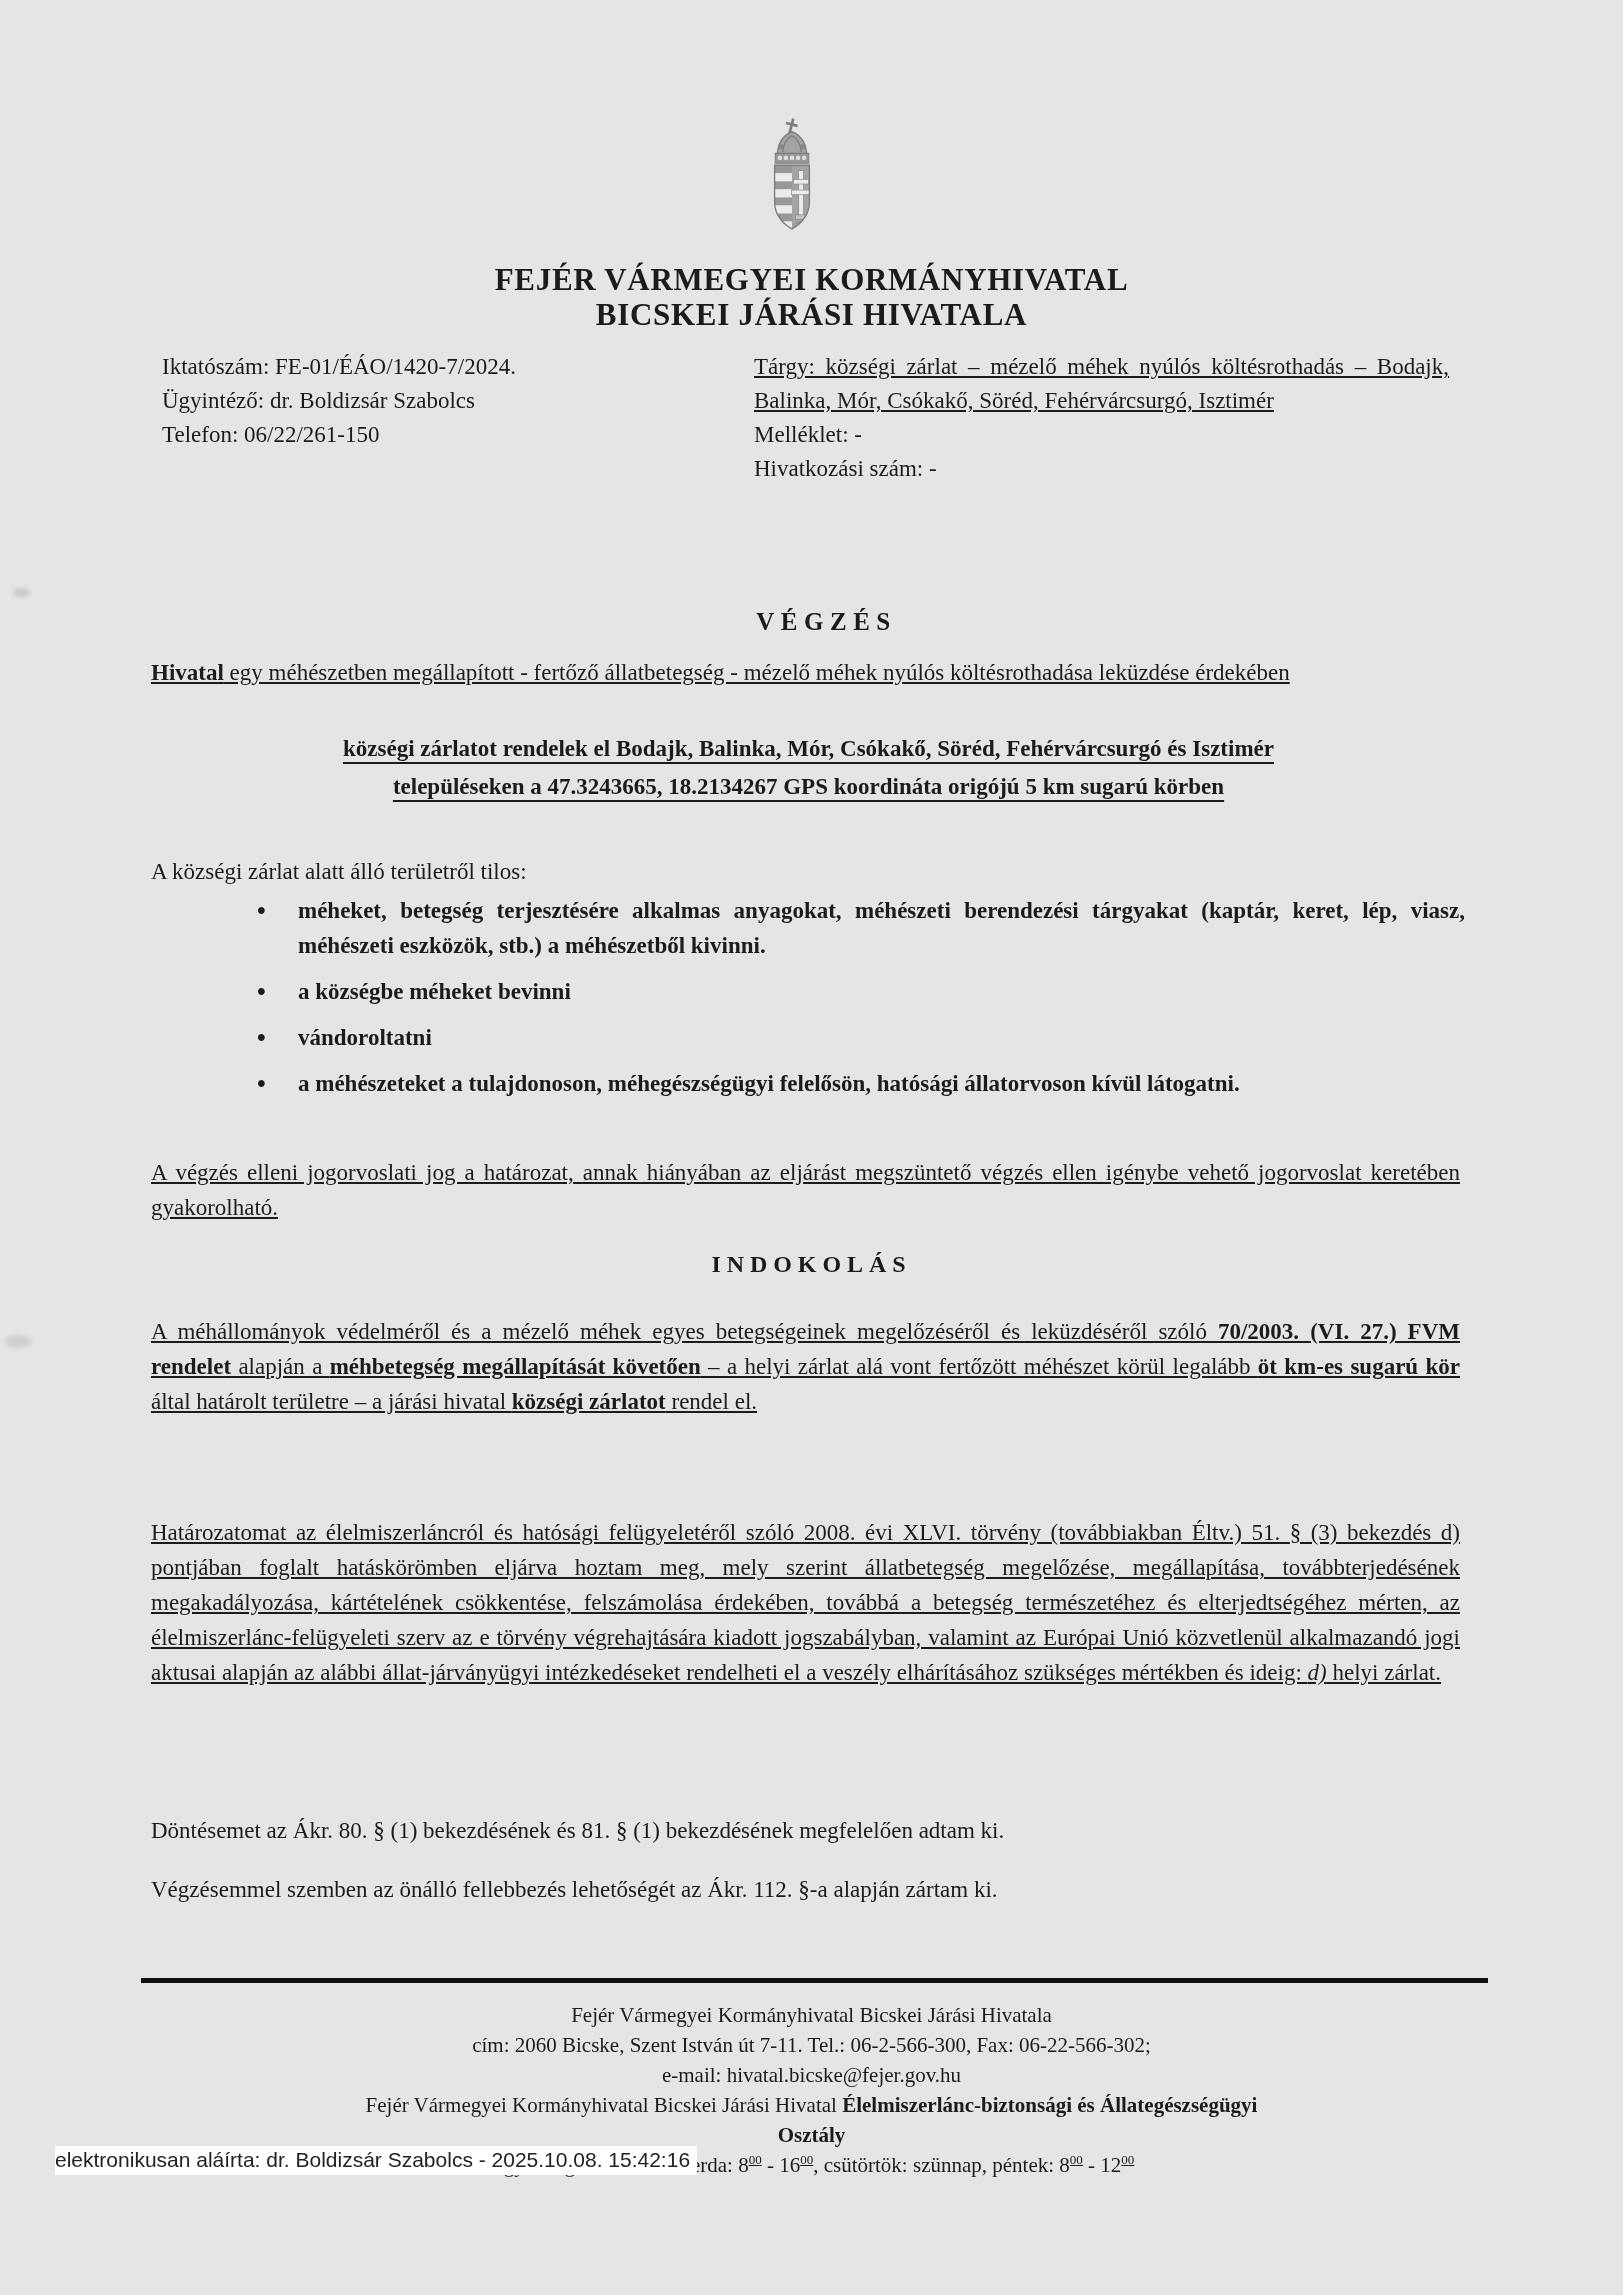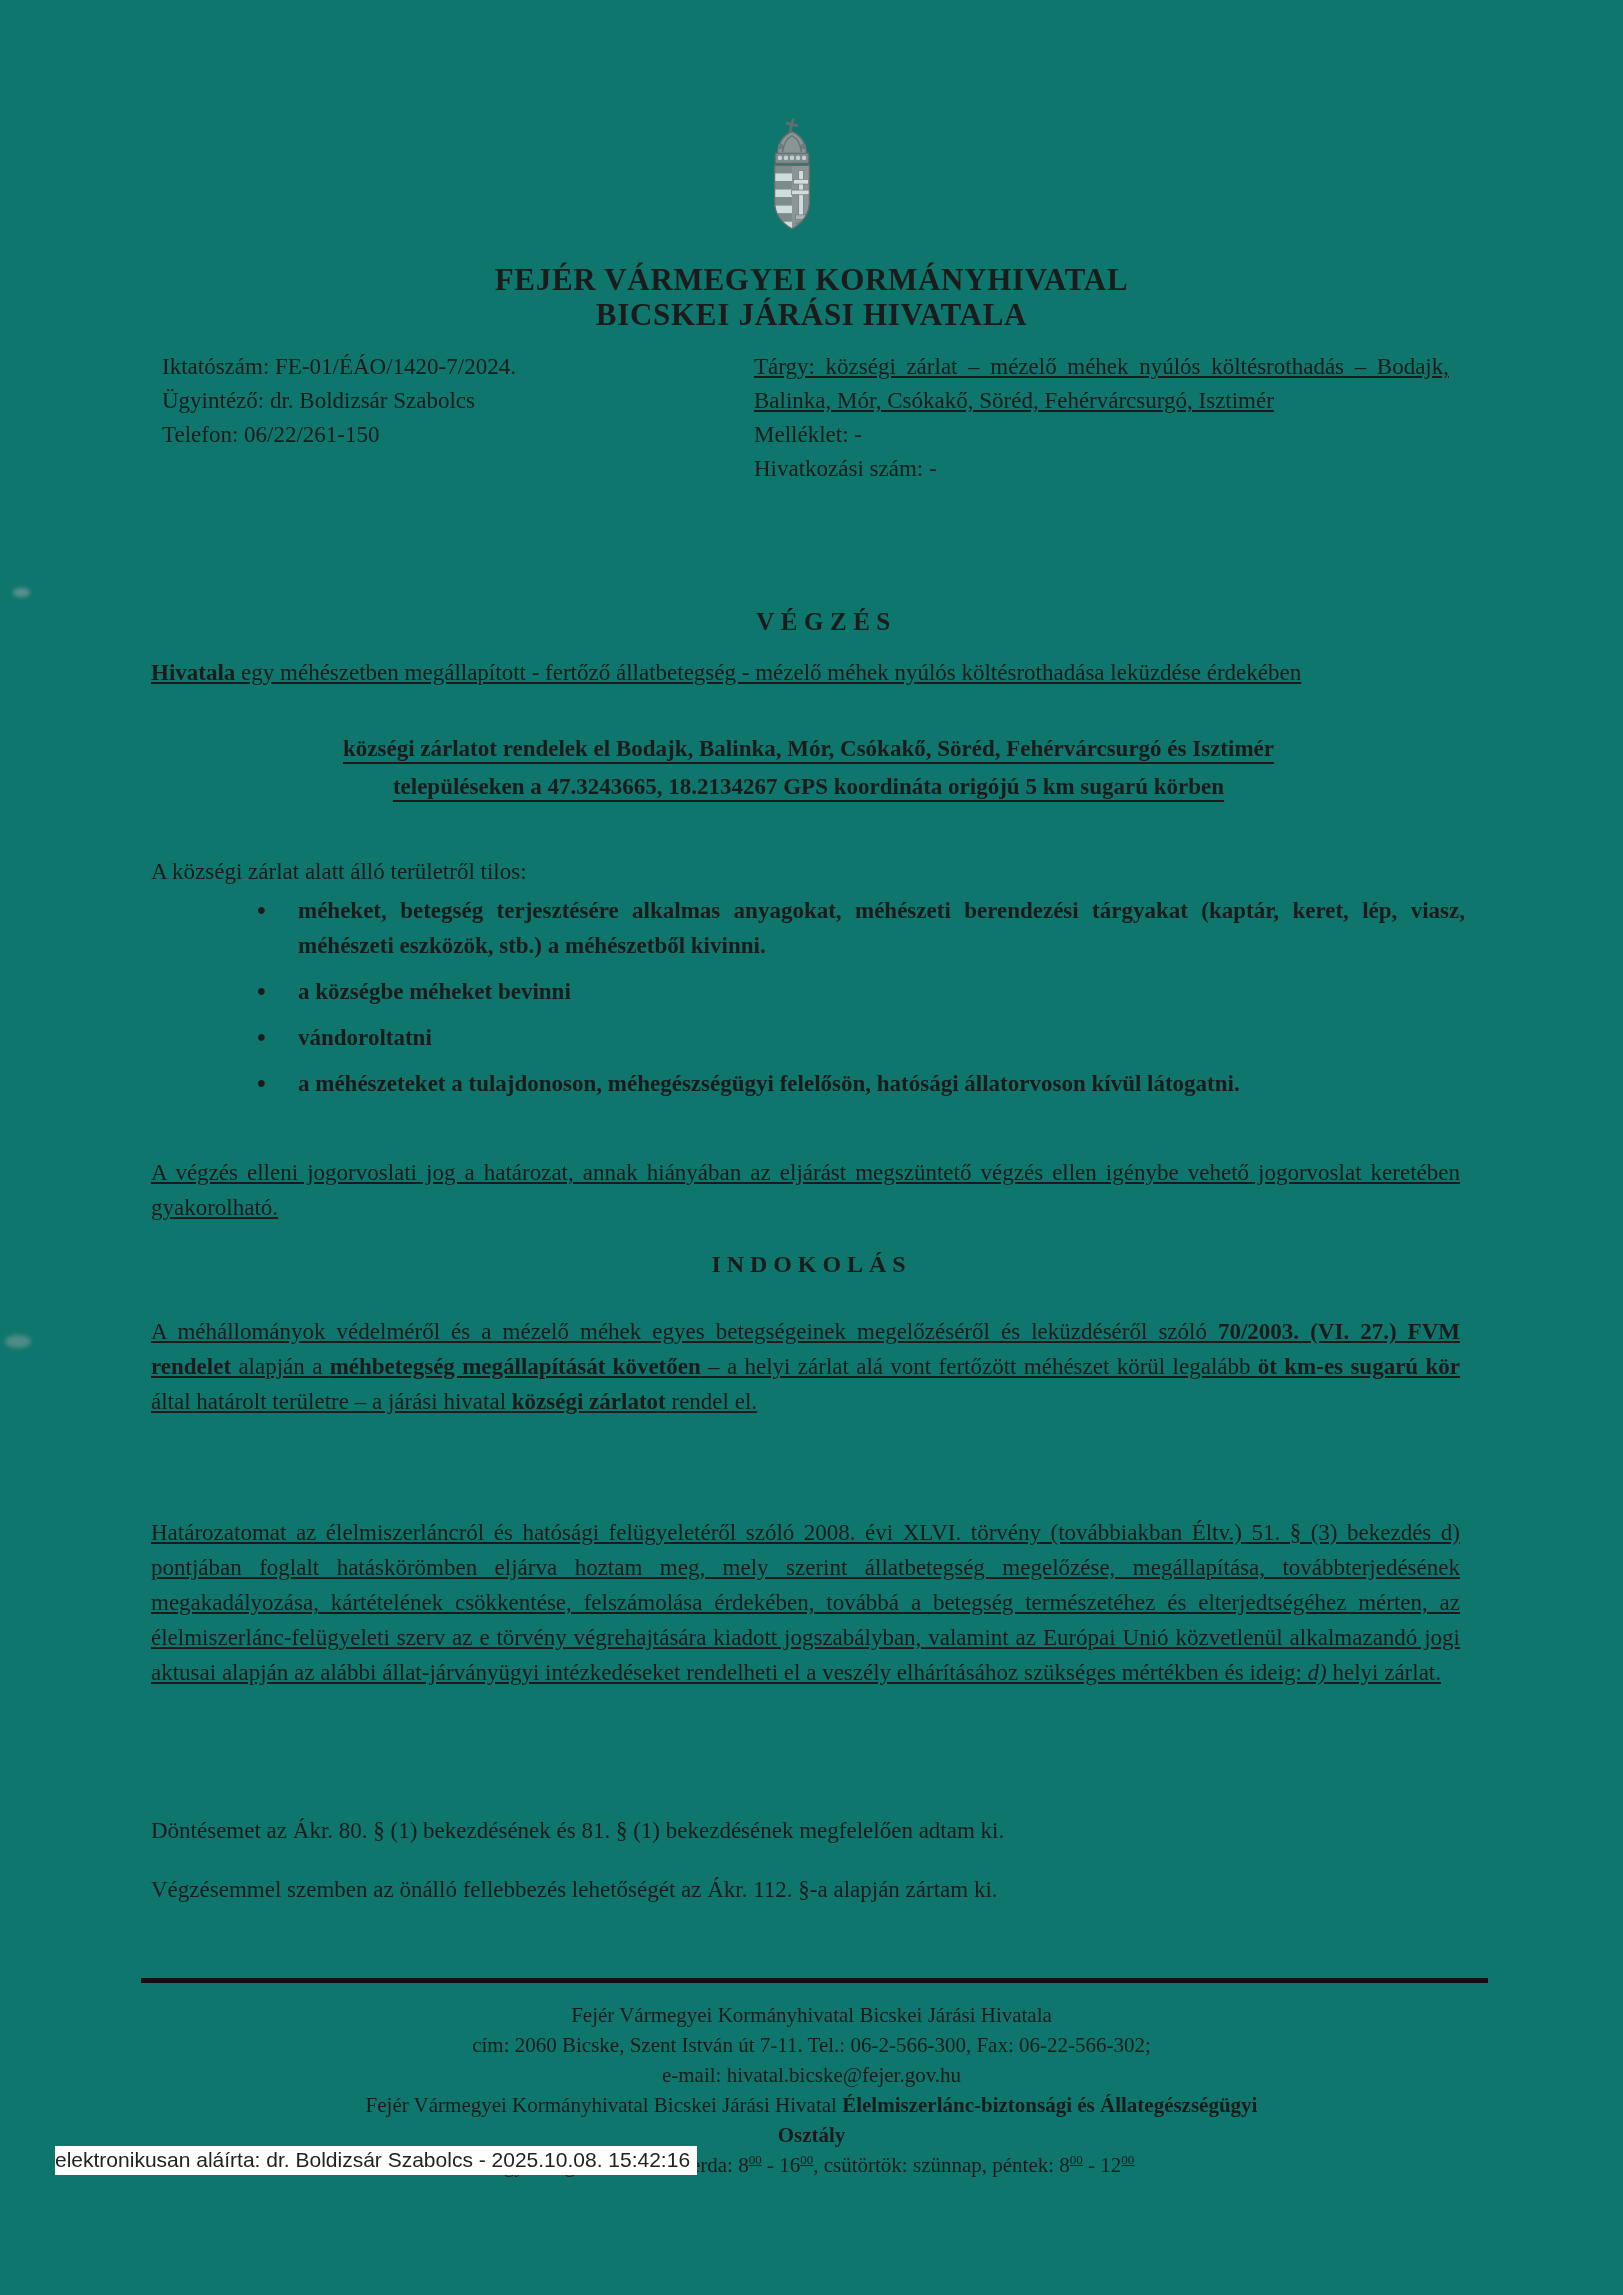--- a/index.html
+++ b/index.html
@@ -1,19 +1,19 @@
 <!DOCTYPE html>
 <html lang="hu" style="font-size:10.5px"><head>
 <meta charset="utf-8">
 <style>
   html,body{margin:0;padding:0;background:#ffffff;}
   .page{
     position:relative;
     width:1623px;height:2295px;
-    background:#0f766e;
+    background:#e5e5e5;
     font-family:"Liberation Serif", serif;
     color:#1b1b1b;
     overflow:hidden;
   }
   .b{font-weight:bold;}
   .i{font-style:italic;}
   .justify{text-align:justify;text-decoration:underline;}
 
   
   .emblem{position:absolute;left:758px;top:117px;width:68px;height:124px;opacity:.88;}
@@ -132,21 +132,21 @@
     <div>Telefon: 06/22/261-150</div>
   </div>
   <div class="meta-right">
     <div class="justify">Tárgy: községi zárlat – mézelő méhek nyúlós költésrothadás – Bodajk, Balinka, Mór, Csókakő, Söréd, Fehérvárcsurgó, Isztimér</div>
     <div>Melléklet: -</div>
     <div>Hivatkozási szám: -</div>
   </div>
 
   <h1 class="vegzes">VÉGZÉS</h1>
 
-  <p class="body justify p-intro"><span class="b">Hivatala</span><span> egy méhészetben megállapított - fertőző állatbetegség - mézelő méhek nyúlós költésrothadása leküzdése érdekében</span></p>
+  <p class="body justify p-intro"><span class="b">Hivatal</span><span> egy méhészetben megállapított - fertőző állatbetegség - mézelő méhek nyúlós költésrothadása leküzdése érdekében</span></p>
 
   <div class="order">
     <div class="order-line">községi zárlatot rendelek el Bodajk, Balinka, Mór, Csókakő, Söréd, Fehérvárcsurgó és Isztimér</div>
     <div class="order-line">településeken a 47.3243665, 18.2134267 GPS koordináta origójú 5 km sugarú körben</div>
   </div>
 
   <p class="body p-tilos">A községi zárlat alatt álló területről tilos:</p>
 
   <ul class="prohibitions">
     <li>méheket, betegség terjesztésére alkalmas anyagokat, méhészeti berendezési tárgyakat (kaptár, keret, lép, viasz, méhészeti eszközök, stb.) a méhészetből kivinni.</li>

